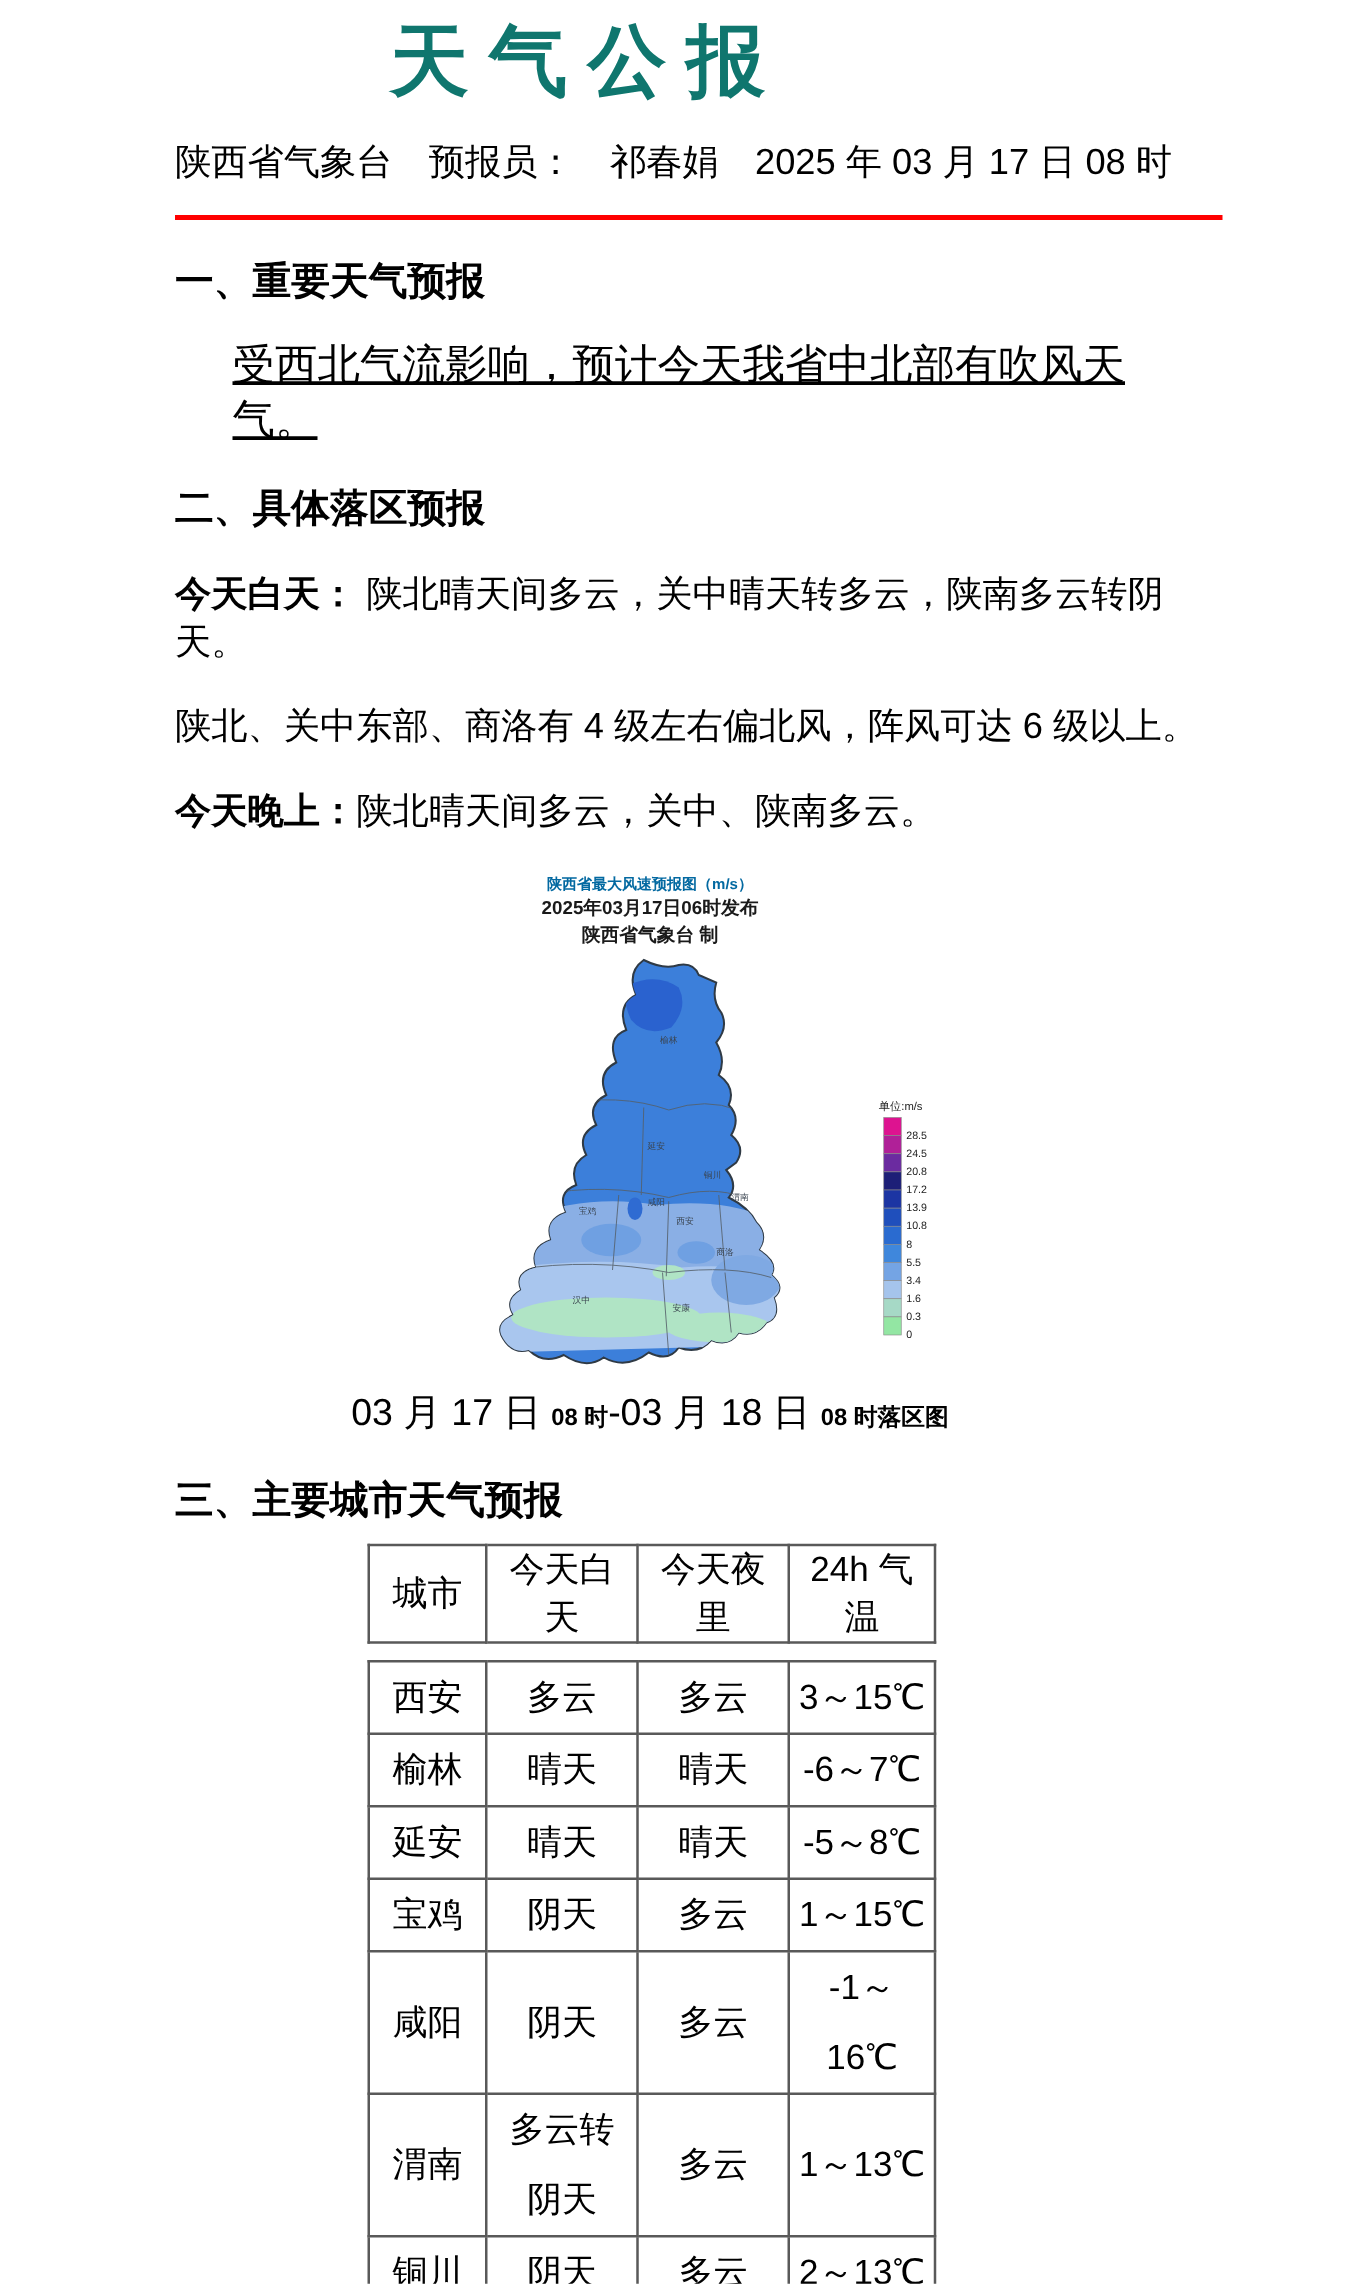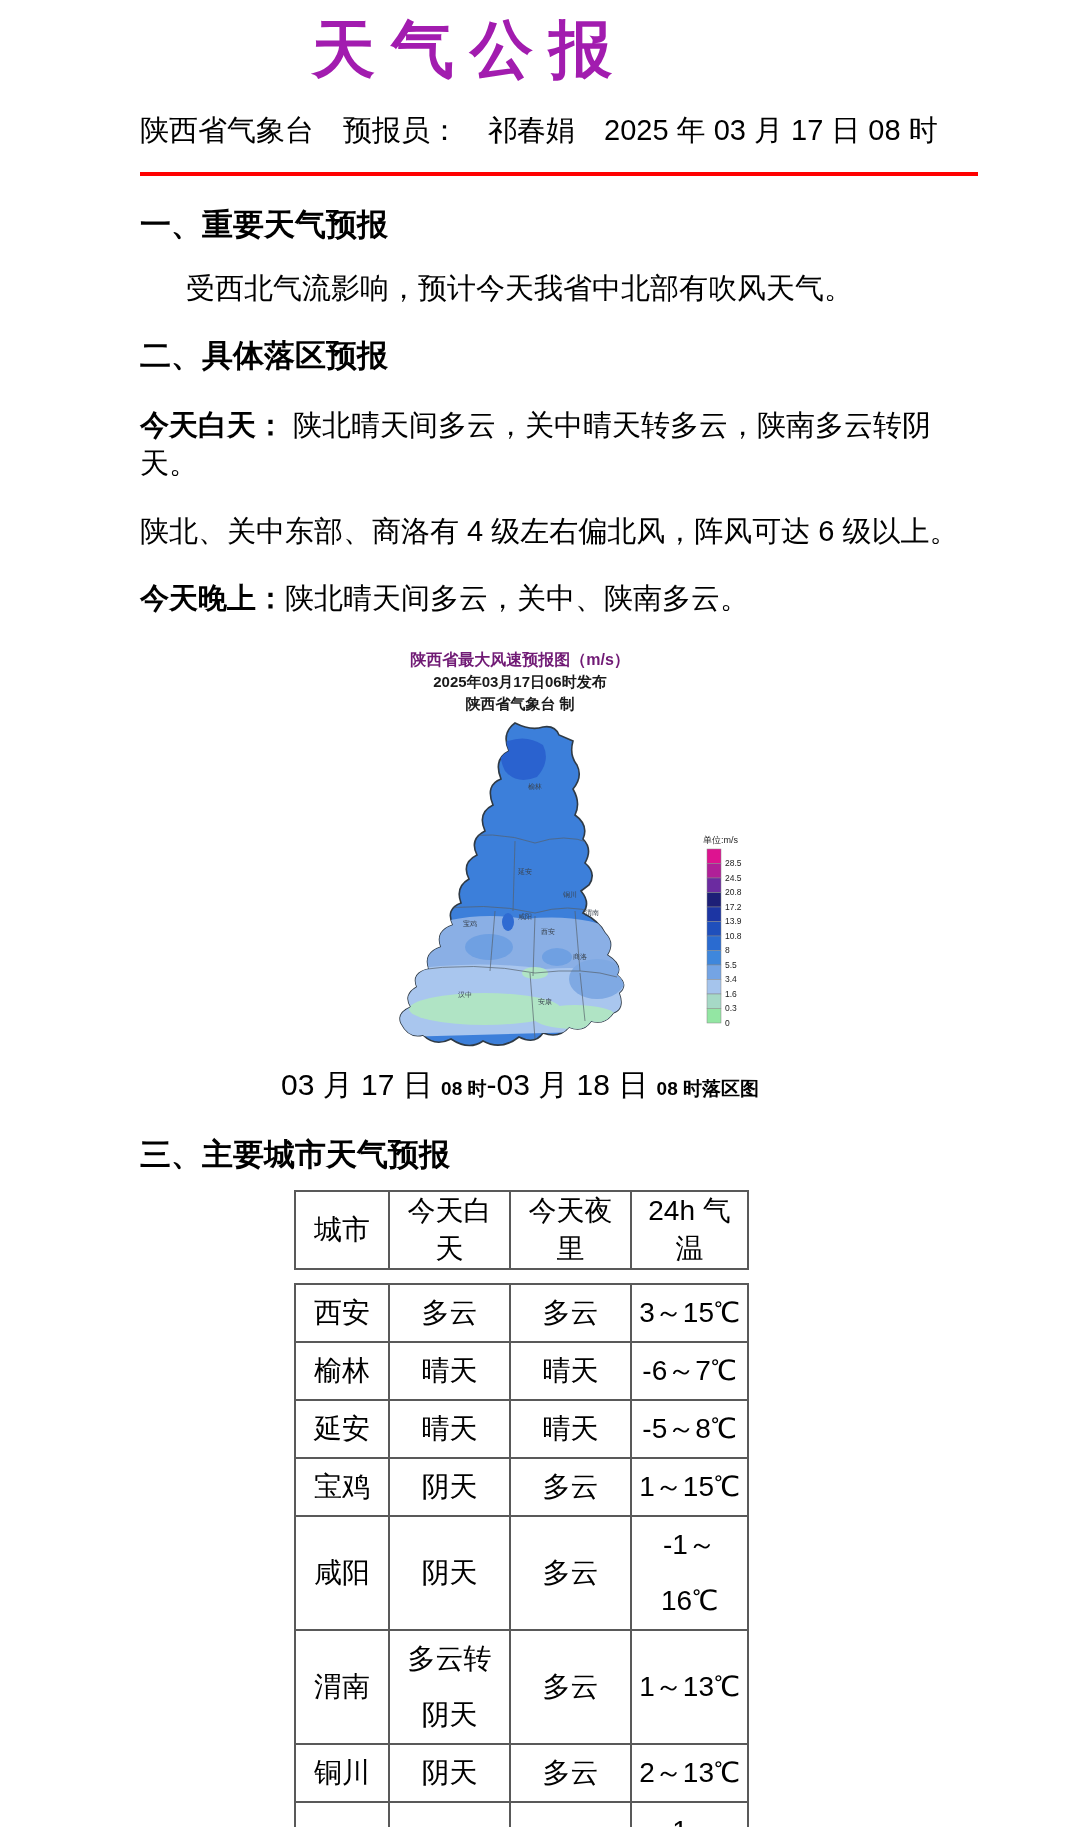--- a/index.html
+++ b/index.html
@@ -5,36 +5,36 @@
   * { box-sizing: border-box; }
   html,body { margin:0; padding:0; }
   body {
     width:1080px; height:1827px; overflow:hidden;
     background:#ffffff; color:#000;
     font-family:"Liberation Sans", sans-serif;
   }
   .doc-title {
     width:940px; margin:10px 140px 0 0;
     text-align:center;
-    color:#a21caf; font-size:63px; font-weight:bold; letter-spacing:16px;
+    color:#0f766e; font-size:63px; font-weight:bold; letter-spacing:16px;
     line-height:1.25;
   }
   .doc-meta {
     display:inline-block;
     margin:24px 0 0 140px;
     font-size:29px; line-height:1.2;
     border-bottom:4px solid #ff0000;
     padding-bottom:24px; padding-right:40px;
   }
   .h2 { margin:28px 0 0 140px; font-size:31px; font-weight:bold; }
-  .para { margin:24px 120px 0 186px; font-size:29px; line-height:1.3; }
+  .para { margin:24px 120px 0 186px; font-size:34px; line-height:1.3;text-decoration:underline; }
   .line { margin:30px 100px 0 140px; font-size:29px; line-height:1.3; }
   .lbl { font-weight:bold; }
   .map-block { width:780px; margin:30px 0 0 130px; text-align:center; }
-  .map-title1 { font-size:16px; font-weight:bold; color:#701a75; line-height:1.45; }
+  .map-title1 { font-size:12px; font-weight:bold; color:#0369a1; line-height:1.45; }
   .map-title2 { font-size:15px; font-weight:bold; color:#1a1a1a; line-height:1.45; }
   .map-svg { display:block; margin:4px auto 0 auto; }
   .caption { text-align:center; margin-top:6px; font-size:30px; }
   .cap-sm { font-size:19px; font-weight:bold; }
   table { border-collapse:collapse; table-layout:fixed; margin-left:294px; }
   th, td {
     border:2px solid #595959; text-align:center; vertical-align:middle;
     font-size:28px; font-weight:normal; padding:0 4px;
   }
   .head-table { margin-top:14px; }

